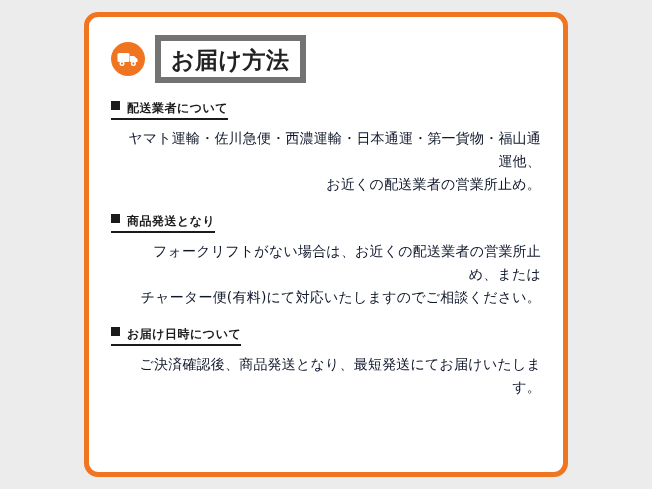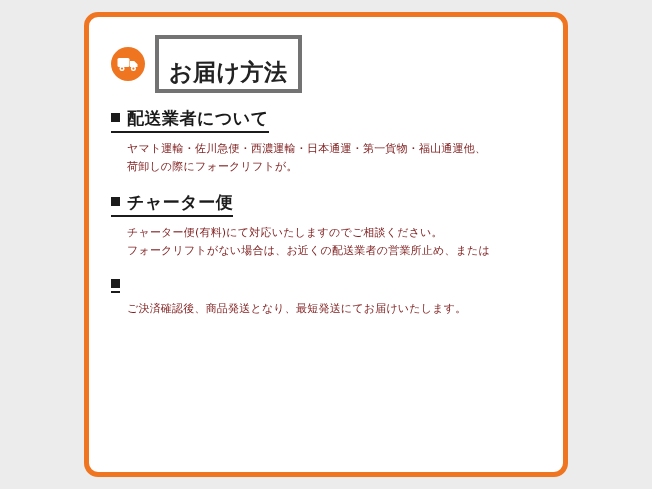--- a/index.html
+++ b/index.html
@@ -51,59 +51,60 @@
     height: 34px;
     border-radius: 50%;
     background: #ef7521;
     display: flex;
     align-items: center;
     justify-content: center;
     flex: 0 0 auto;
   }
   .truck-badge svg { display: block; }
   .title-box {
-    border: 4px solid #737373;
-    padding: 20px 10px 4px 10px;
+    border: 6px solid #737373;
+    padding: 6px 10px 4px 10px;
     font-size: 23px;
     font-weight: bold;
     color: #222222;
     line-height: 1.15;
     letter-spacing: 0.5px;
   }
   
   .section { margin-bottom: 15px; }
   .section:last-child { margin-bottom: 0; }
   .section-head {
     display: flex;
     align-items: baseline;
     gap: 7px;
-    font-size: 17px;
+    font-size: 12px;
     font-weight: bold;
     color: #1b1b1b;
     border-bottom: 2px solid #1b1b1b;
     display: inline-flex;
     padding-bottom: 1px;
     margin-bottom: 7px;
     letter-spacing: 0.5px;
   }
   .sq {
     width: 9px;
     height: 9px;
     background: #1b1b1b;
     display: inline-block;
     position: relative;
     top: -2px;
     flex: 0 0 auto;
   }
   .section-body {
-    font-size: 11px;
-    color: #7f1d1d;
+    font-size: 14px;
+    color: #0f172a;
     line-height: 1.62;
     padding-left: 16px;
     letter-spacing: 0.2px;
+    text-align: right;
   }
   .section-body p { margin: 0; }
 </style>
 </head>
 <body>
 
 <div class="page">
   <div class="card">
     <div class="card-inner">
 
@@ -121,38 +122,39 @@
         <span class="title-box">お届け方法</span>
       </div>
 
       <div class="section">
         <div class="section-head">
           <span class="sq"></span>
           <span>配送業者について</span>
         </div>
         <div class="section-body">
           <p>ヤマト運輸・佐川急便・西濃運輸・日本通運・第一貨物・福山通運他、</p>
-          <p>荷卸しの際にフォークリフトが。</p>
+          <p>お近くの配送業者の営業所止め。</p>
         </div>
       </div>
 
       <div class="section">
         <div class="section-head">
           <span class="sq"></span>
-          <span>チャーター便</span>
+          <span>商品発送となり</span>
         </div>
         <div class="section-body">
+          <p>フォークリフトがない場合は、お近くの配送業者の営業所止め、または</p>
           <p>チャーター便(有料)にて対応いたしますのでご相談ください。</p>
-          <p>フォークリフトがない場合は、お近くの配送業者の営業所止め、または</p>
         </div>
       </div>
 
       <div class="section">
         <div class="section-head">
           <span class="sq"></span>
+          <span>お届け日時について</span>
         </div>
         <div class="section-body">
           <p>ご決済確認後、商品発送となり、最短発送にてお届けいたします。</p>
 
         </div>
       </div>
 
     </div>
   </div>
 </div>

